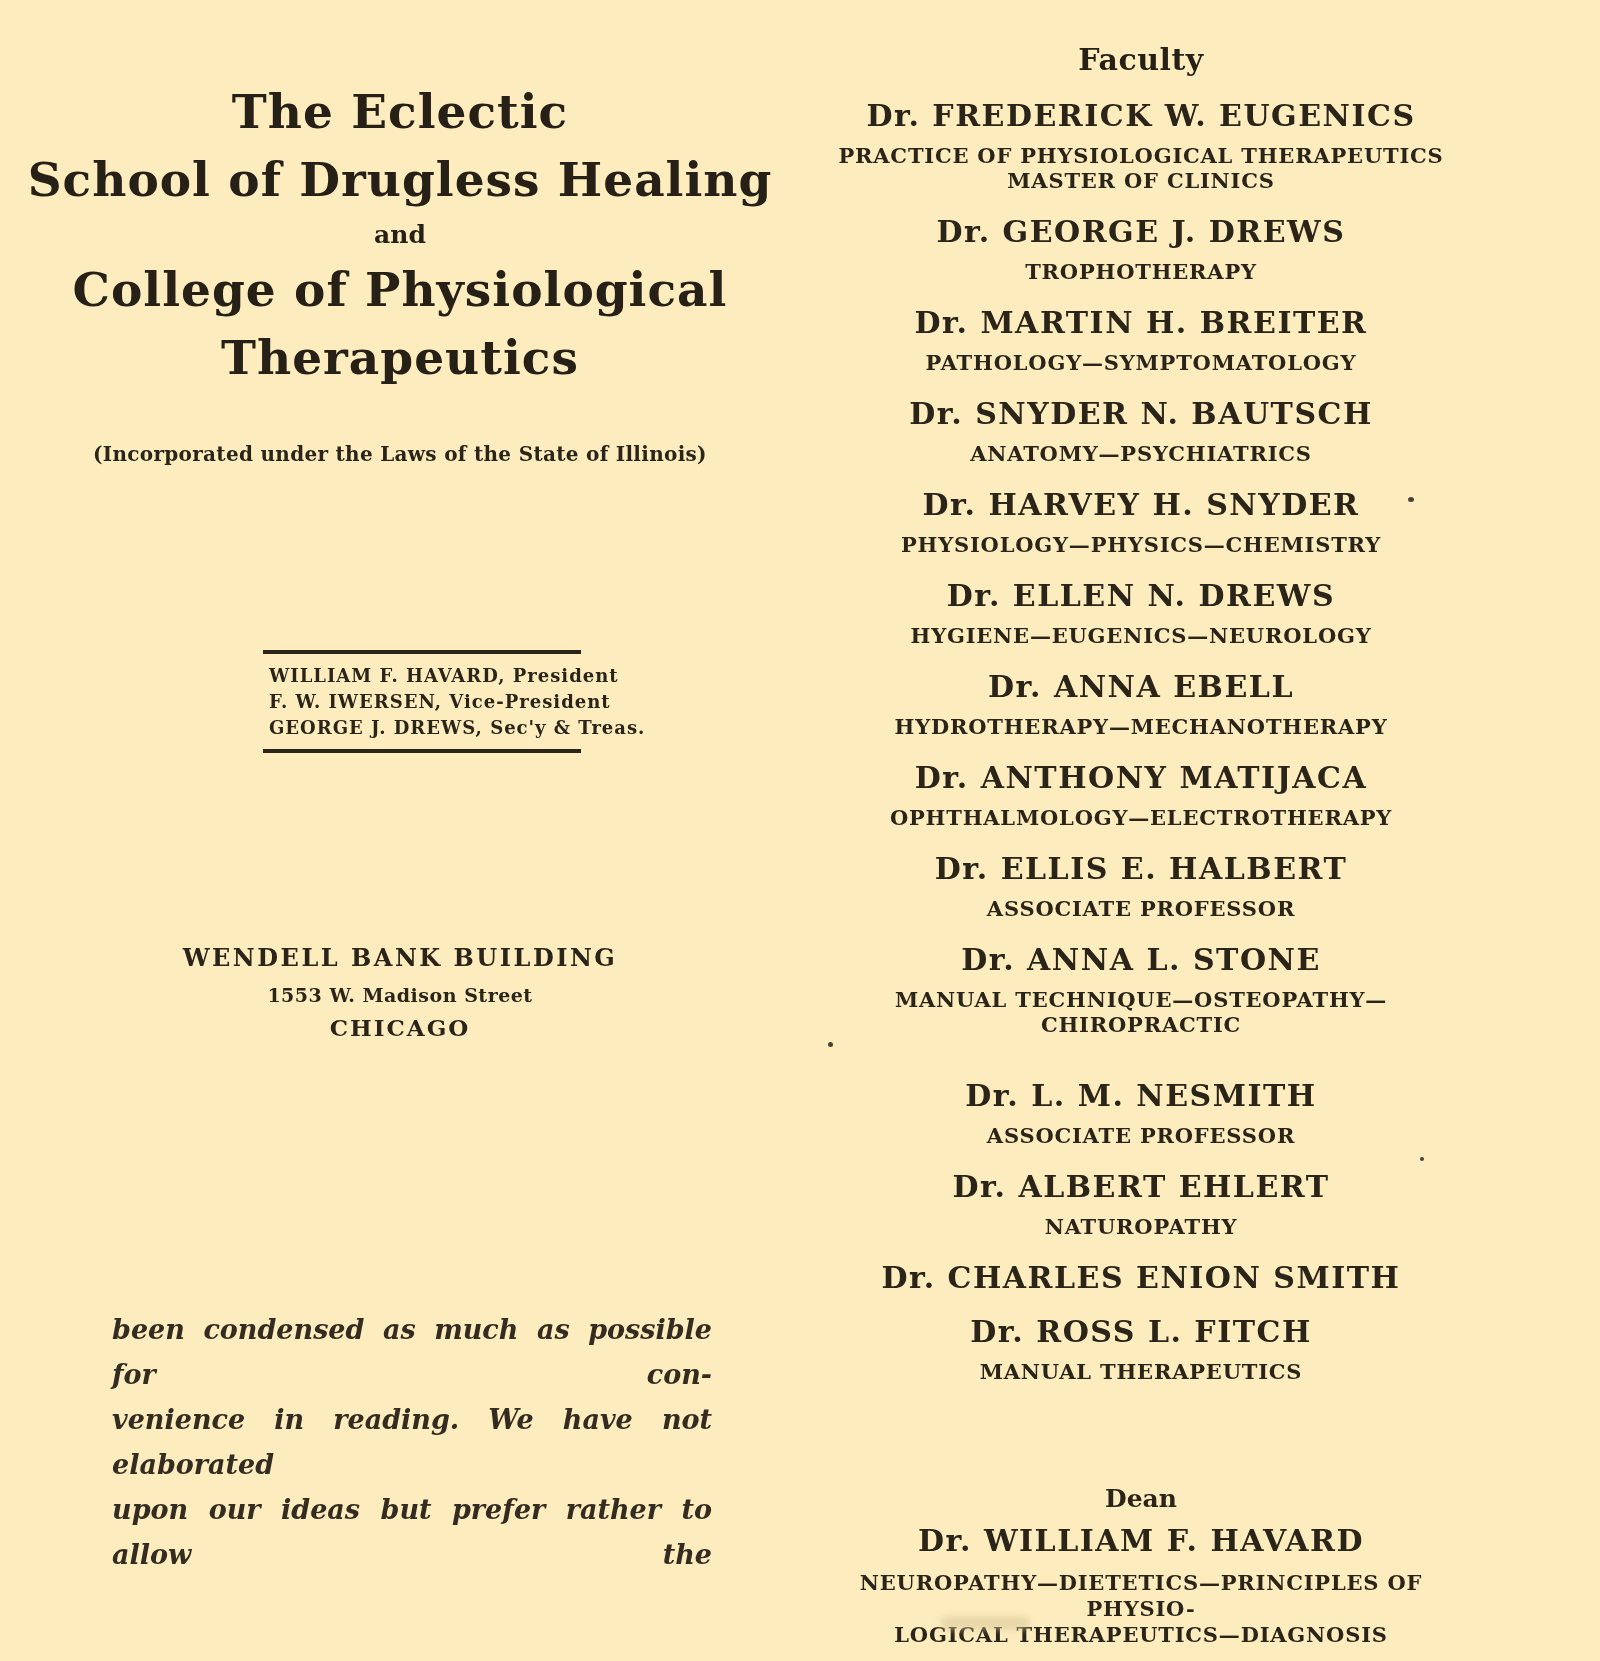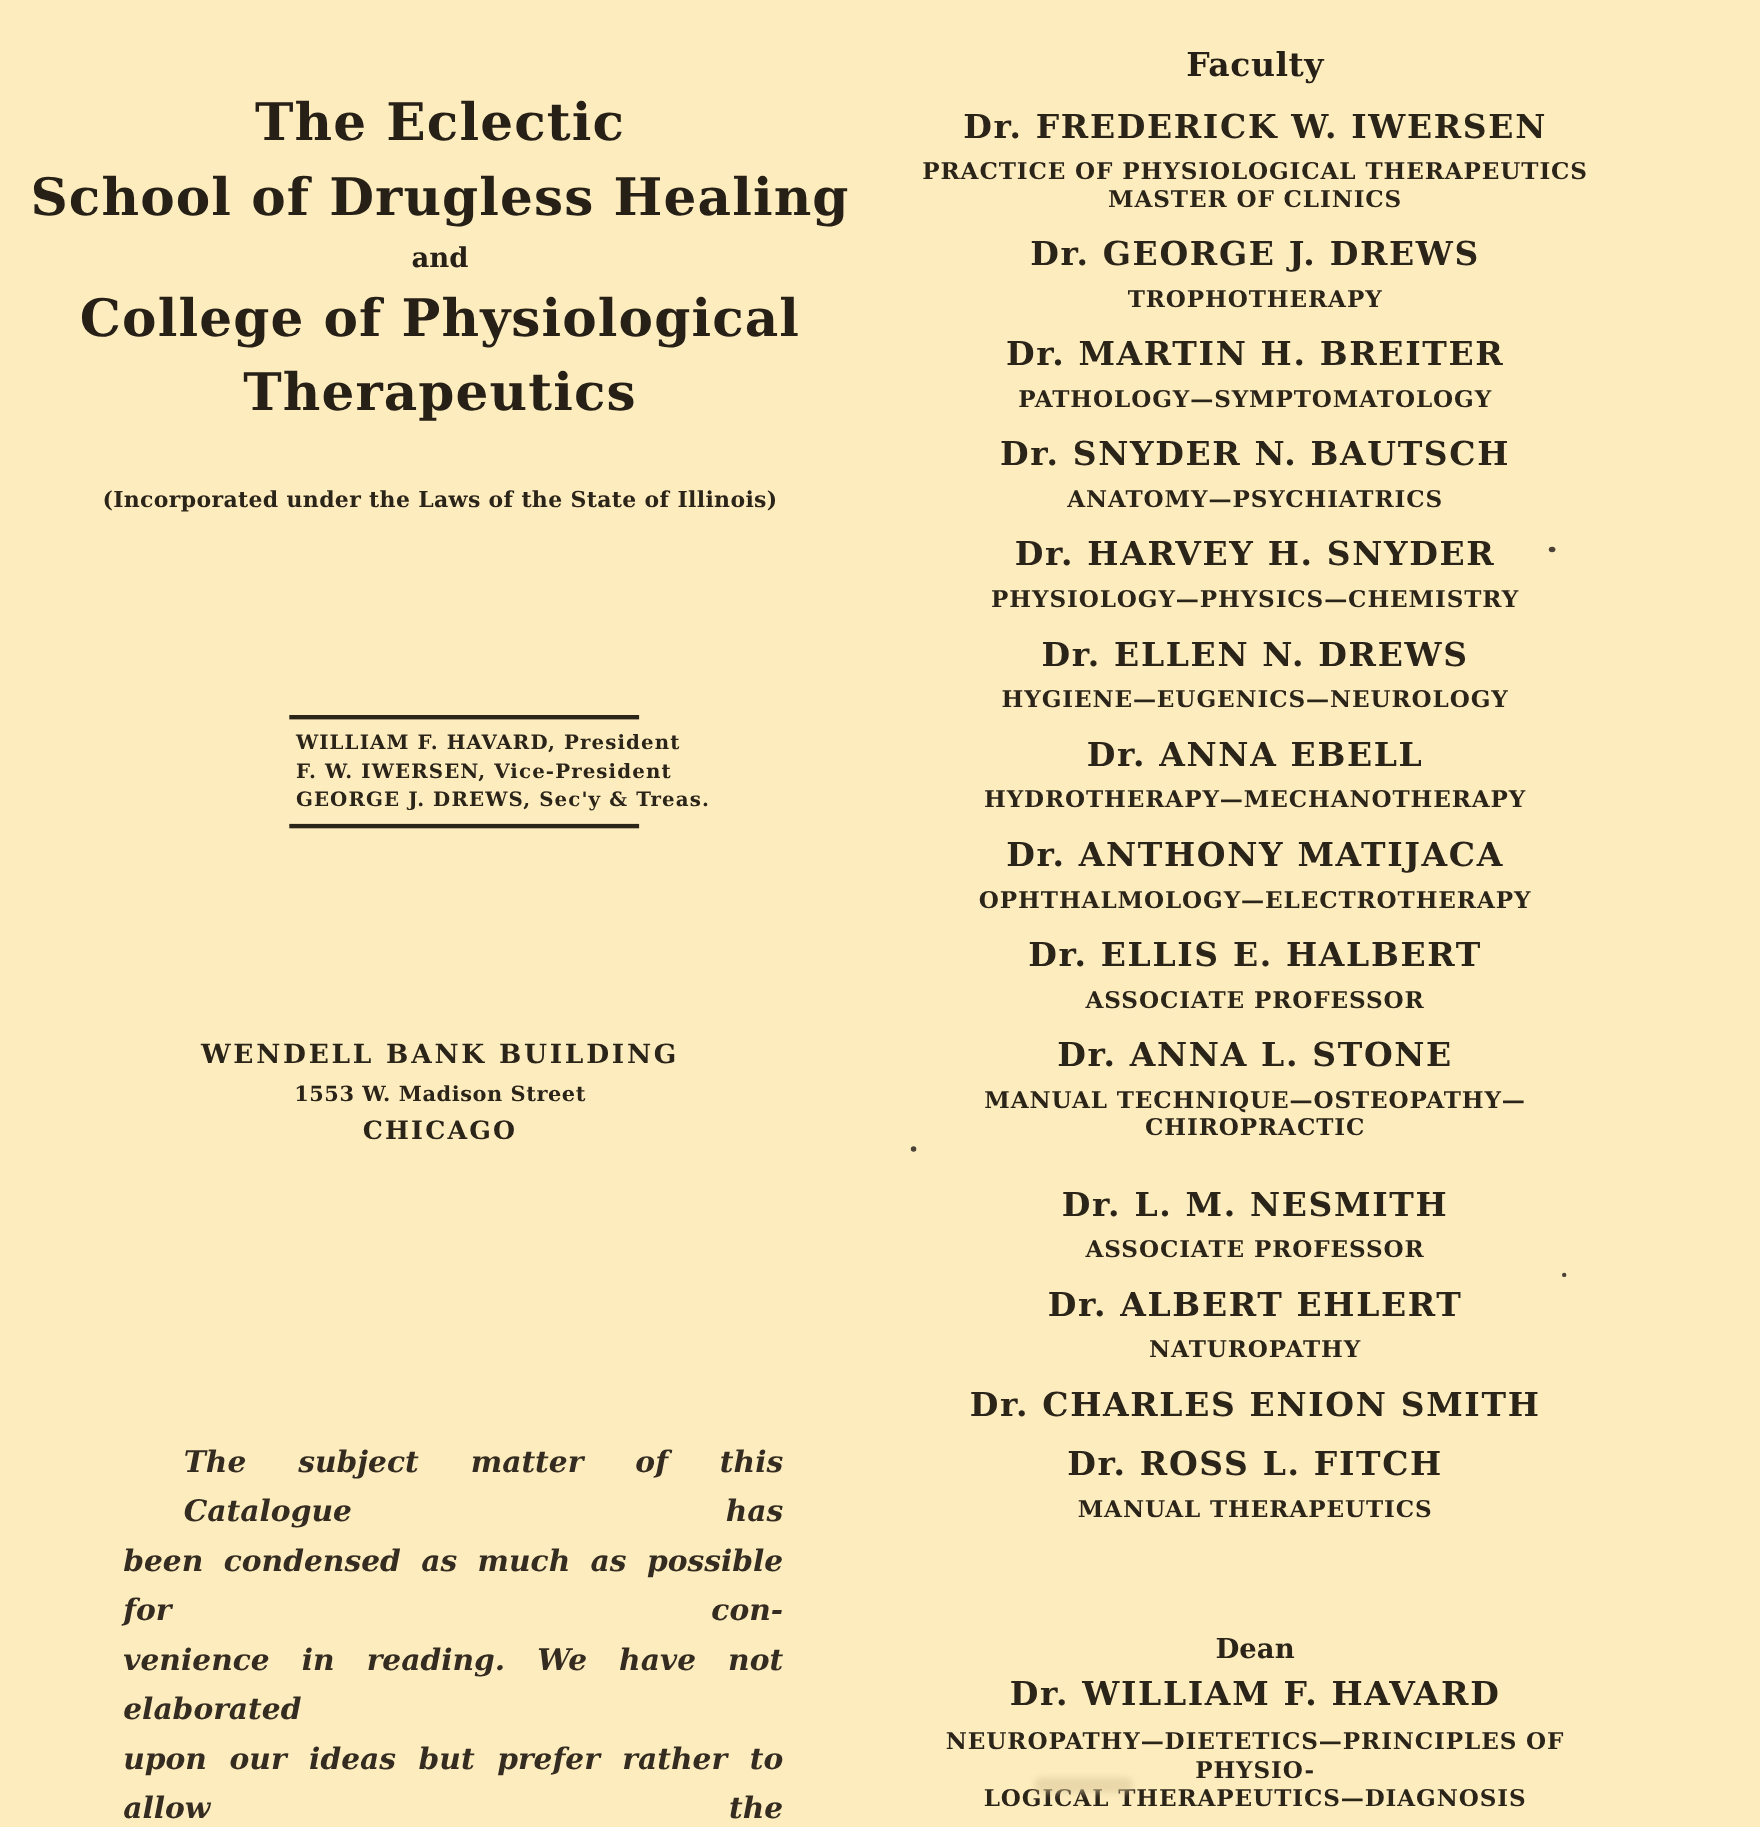--- a/index.html
+++ b/index.html
@@ -91,35 +91,34 @@
       <div class="officer-line">GEORGE J. DREWS, Sec'y &amp; Treas.</div>
     </div>
 
     <div class="address-block">
       <div class="addr-building">WENDELL BANK BUILDING</div>
       <div class="addr-street">1553 W. Madison Street</div>
       <div class="addr-city">CHICAGO</div>
     </div>
 
     <div class="note-block">
-      <div class="note-line note-just note-indent">The subject matter of this Catalogue has</div>
       <div class="note-line note-just">been condensed as much as possible for con-</div>
       <div class="note-line note-just">venience in reading. We have not elaborated</div>
       <div class="note-line note-just">upon our ideas but prefer rather to allow the</div>
 
     </div>
 
   </div>
 
   <div class="col col-right">
 
     <div class="faculty-heading">Faculty</div>
 
     <div class="fac-entry">
-      <div class="fac-name">Dr. FREDERICK W. IWERSEN</div>
+      <div class="fac-name">Dr. FREDERICK W. EUGENICS</div>
       <div class="fac-subject">PRACTICE OF PHYSIOLOGICAL THERAPEUTICS</div>
       <div class="fac-subject">MASTER OF CLINICS</div>
     </div>
 
     <div class="fac-entry">
       <div class="fac-name">Dr. GEORGE J. DREWS</div>
       <div class="fac-subject">TROPHOTHERAPY</div>
     </div>
 
     <div class="fac-entry">

